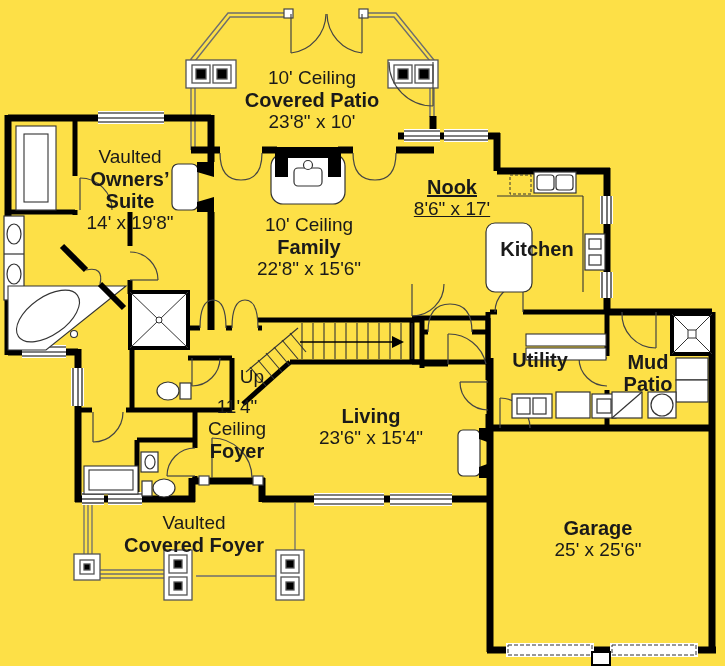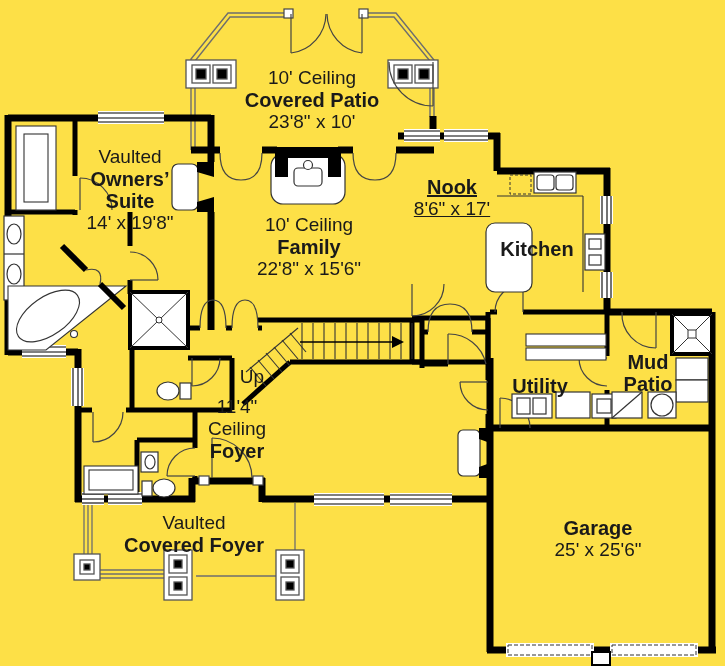--- a/index.html
+++ b/index.html
@@ -410,39 +410,43 @@
 
 <div class="label" style="left:452px;top:198px;text-decoration:underline;">
   <span class="l bold">Nook</span>
   <span class="l reg">8'6" x 17'</span>
 </div>
 
 <div class="label" style="left:537px;top:213px;margin-top:36px;">
   <span class="l bold">Kitchen</span>
 </div>
 
-<div class="label" style="left:540px;top:386px;">
+<div class="label" style="left:540px;top:360px;">
   <span class="l bold">Utility</span>
 </div>
 
 <div class="label" style="left:648px;top:373px;">
   <span class="l bold">Mud</span>
   <span class="l bold">Patio</span>
 </div>
 
 <div class="label" style="left:252px;top:377px;">
   <span class="l reg">Up</span>
 </div>
 
 <div class="label" style="left:237px;top:429px;">
   <span class="l reg">11'4"</span>
   <span class="l reg">Ceiling</span>
   <span class="l bold">Foyer</span>
 </div>
 
+<div class="label" style="left:371px;top:427px;">
+  <span class="l bold">Living</span>
+  <span class="l reg">23'6" x 15'4"</span>
+</div>
 
 <div class="label" style="left:194px;top:534px;">
   <span class="l reg">Vaulted</span>
   <span class="l bold">Covered Foyer</span>
 </div>
 
 <div class="label" style="left:598px;top:539px;">
   <span class="l bold">Garage</span>
   <span class="l reg">25' x 25'6"</span>
 </div>

